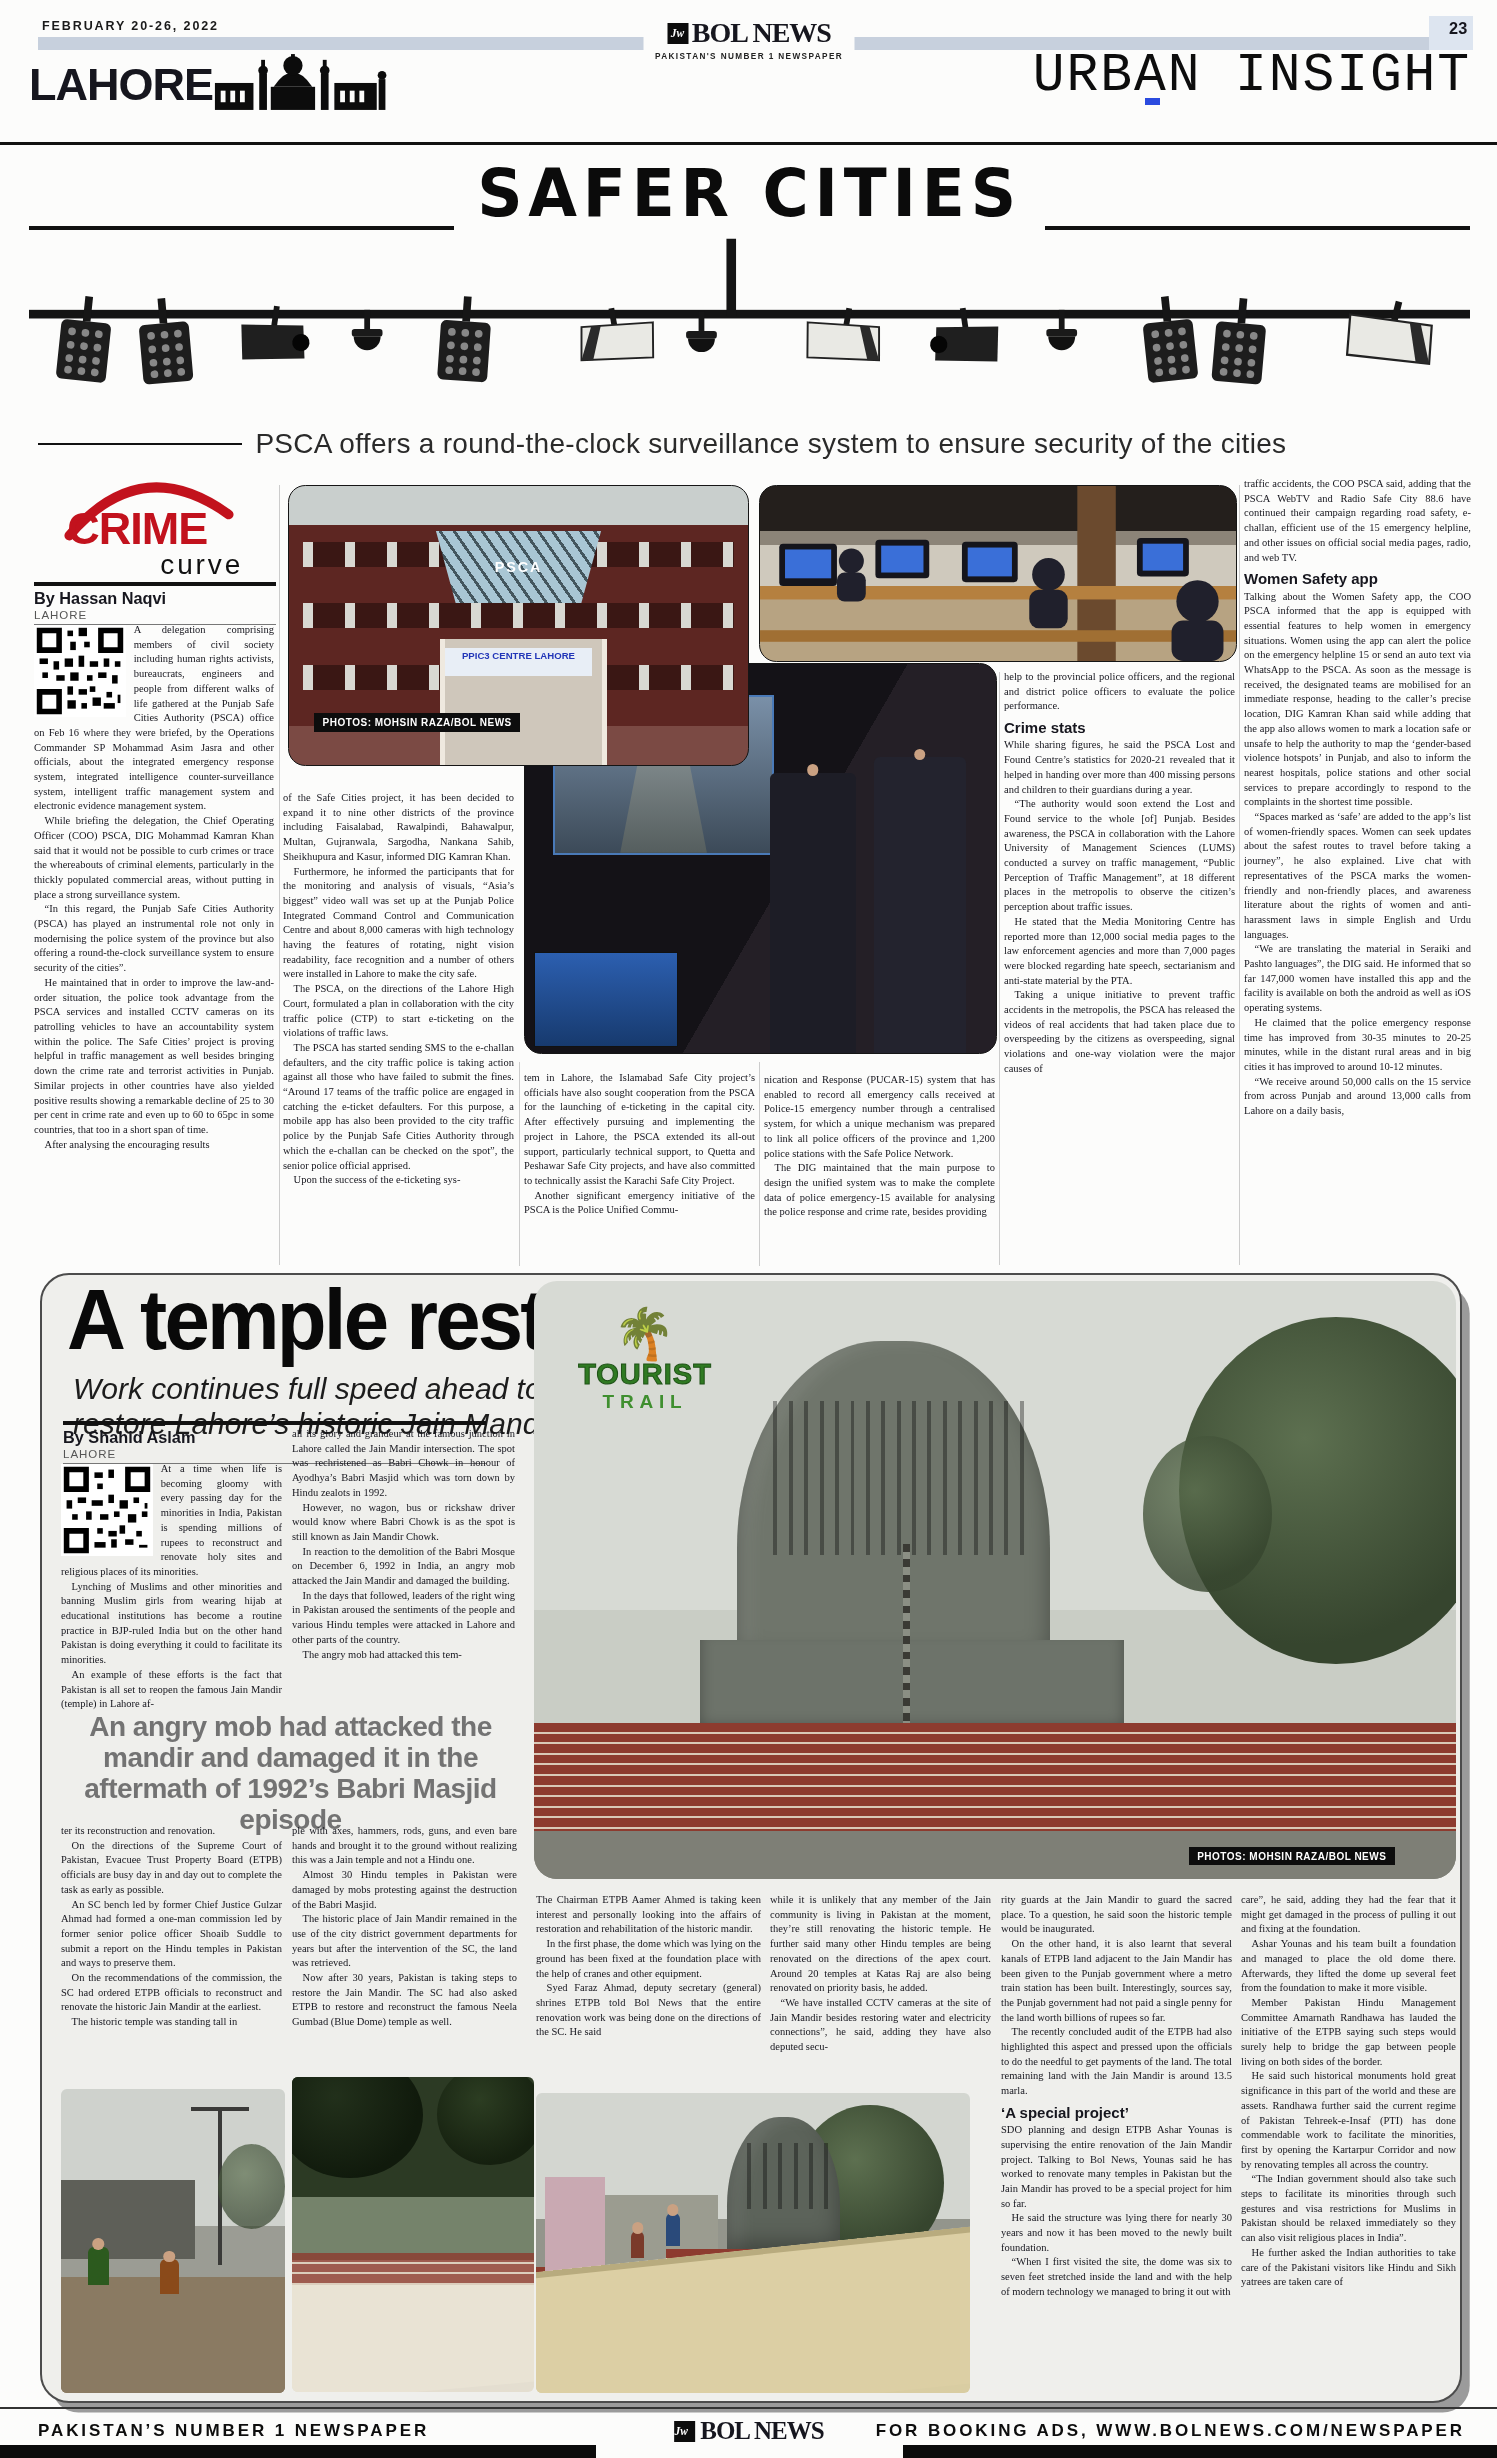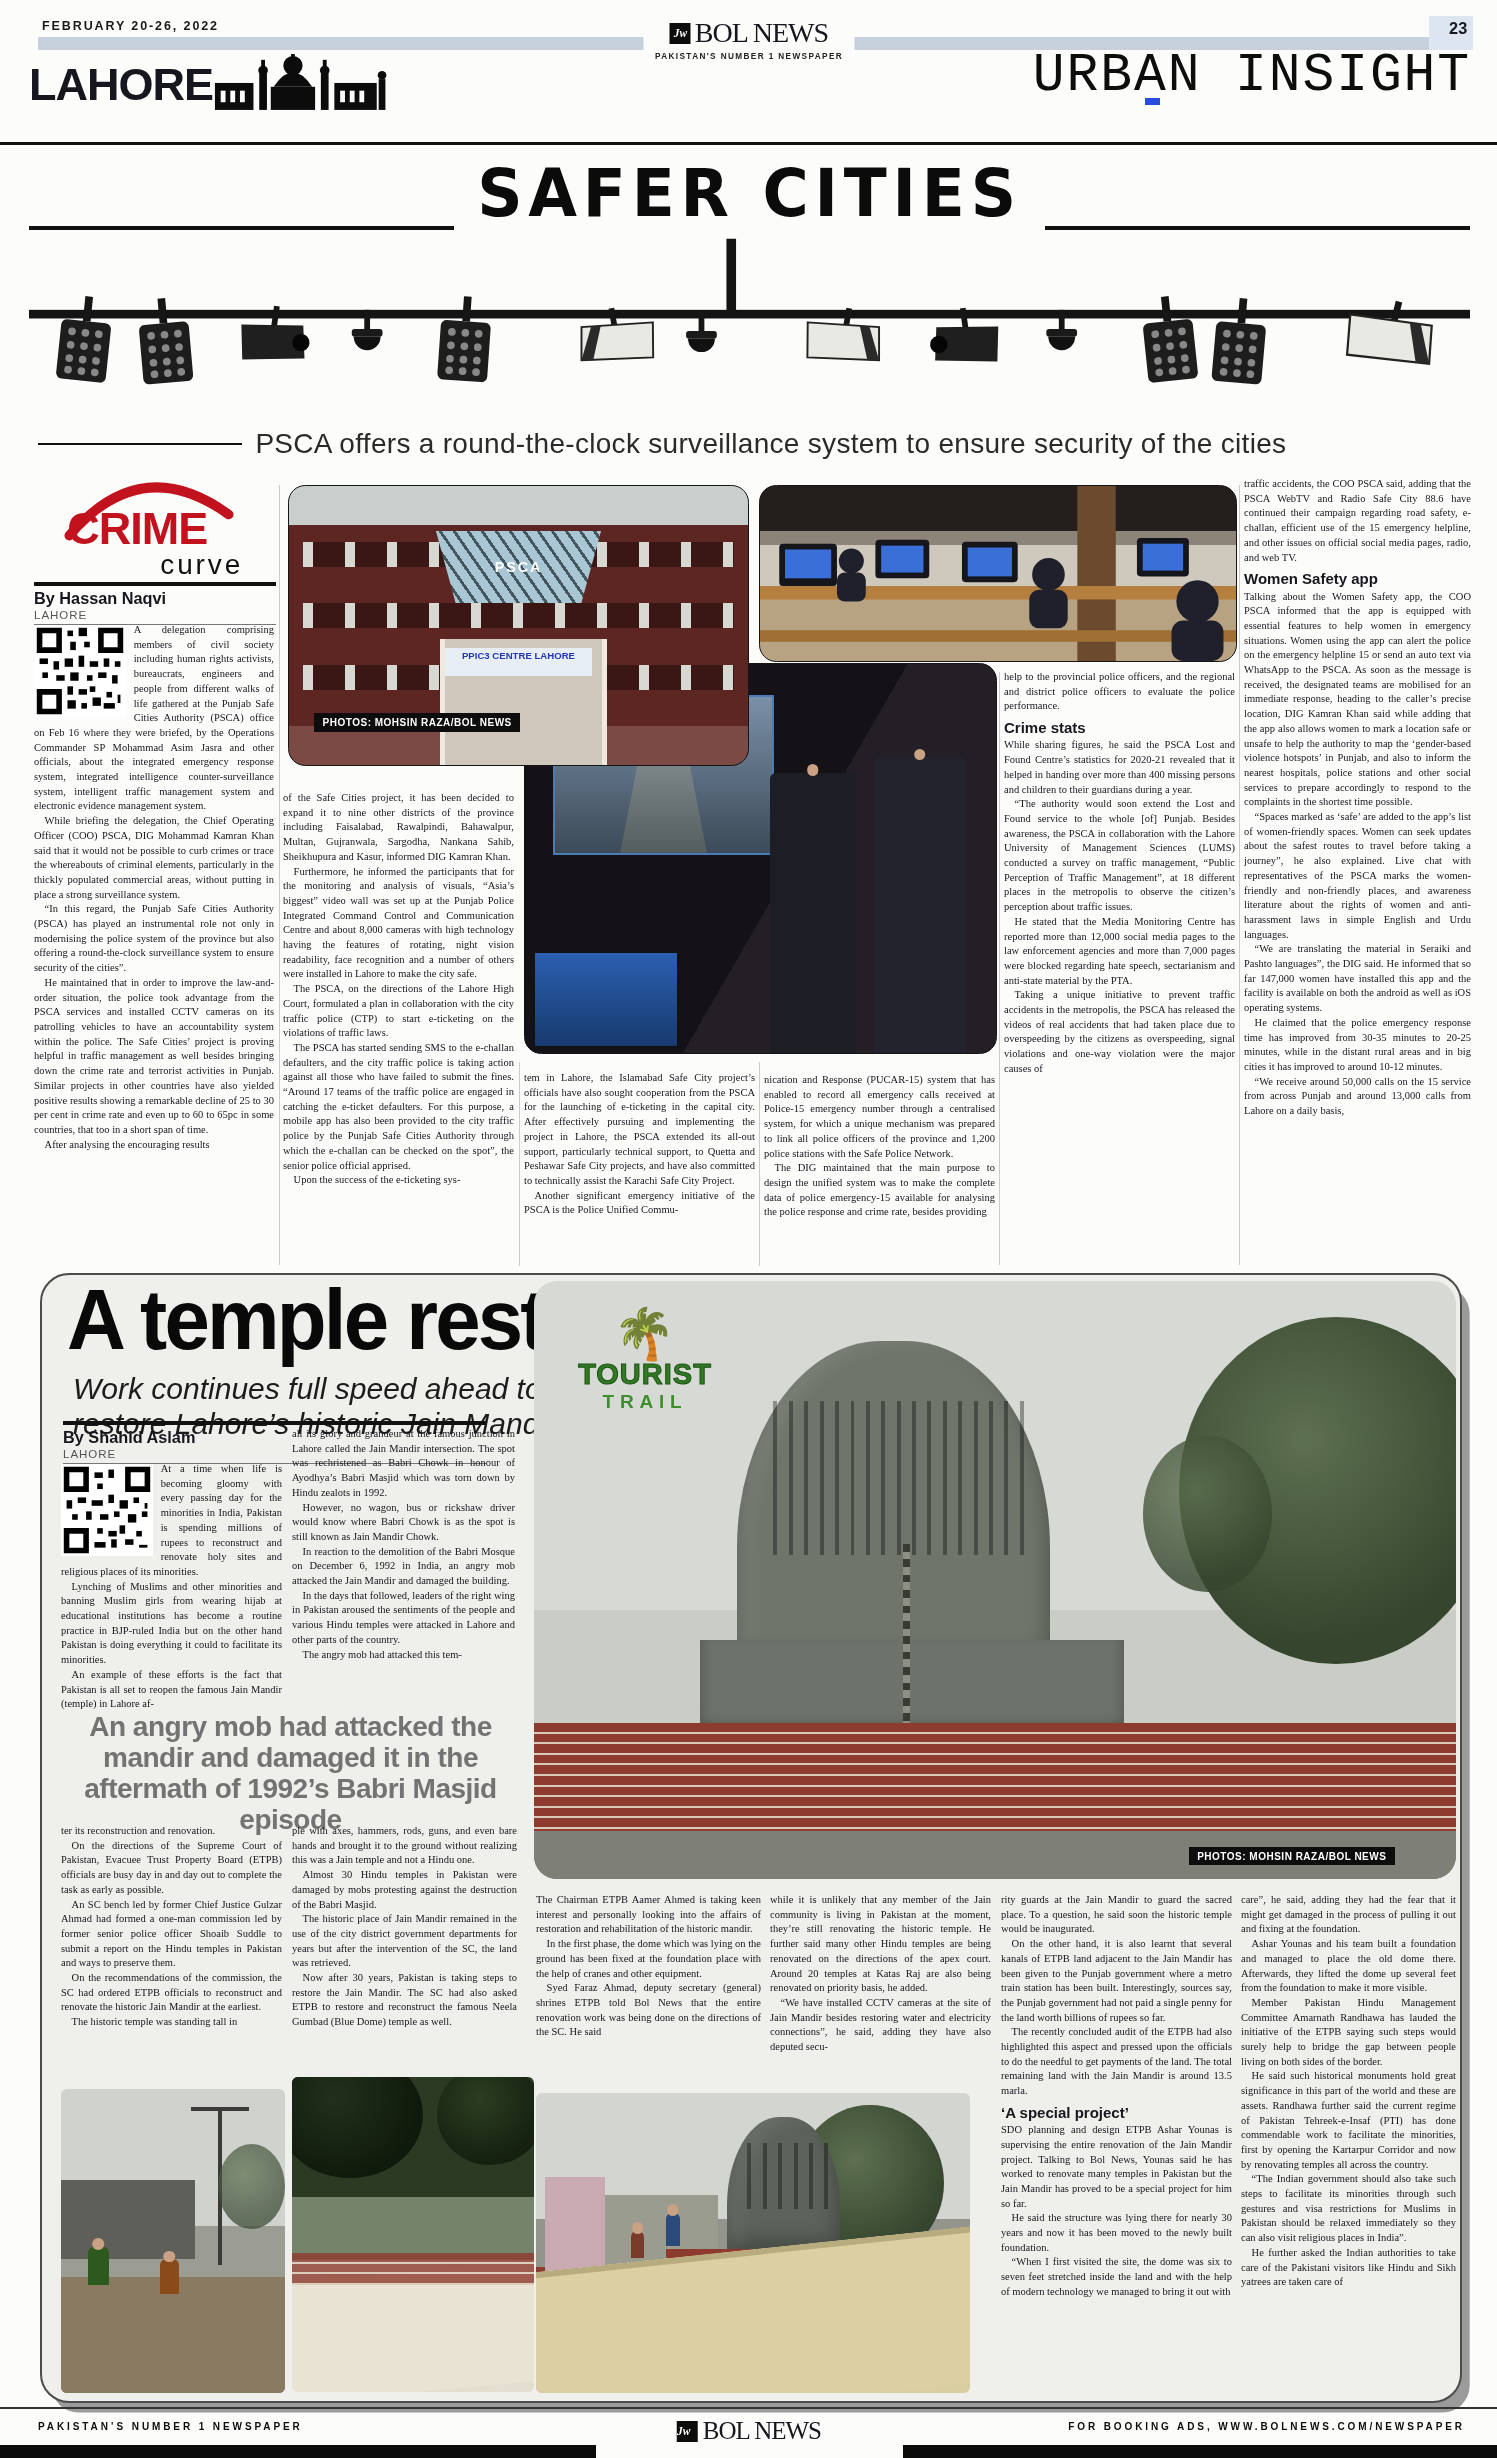--- a/index.html
+++ b/index.html
@@ -11,21 +11,21 @@
   .hdr-date{position:absolute;left:42px;top:19px;font-family:"Liberation Sans",sans-serif;
             font-size:12.5px;font-weight:bold;letter-spacing:1.9px;color:#1a1a1a;}
   .pageno-box{position:absolute;right:25px;top:16.3px;width:44px;height:34px;background:#dde5f0;
               text-align:right;font-family:"Liberation Sans",sans-serif;font-size:16.3px;
               font-weight:bold;padding:2.9px 5.8px 0 0;box-sizing:border-box;}
   .masthead{position:absolute;left:50%;transform:translateX(-50%);top:17.3px;width:211px;
             background:#fcfcfb;text-align:center;}
   .masthead .row{display:flex;align-items:center;justify-content:center;gap:3.8px;}
   .bol-mark{display:inline-block;background:#0c0c0c;color:#fff;font-family:"Liberation Serif",serif;
             font-style:italic;font-weight:bold;font-size:11.5px;width:21px;height:21px;line-height:21px;}
-  .bol-name{font-family:"Liberation Serif",serif;font-weight:normal;font-size:28px;letter-spacing:-1px;}
+  .bol-name{font-family:"Liberation Serif",serif;font-weight:bold;font-size:28px;letter-spacing:-1px;}
   .masthead .tag{font-family:"Liberation Sans",sans-serif;font-size:8.2px;letter-spacing:1.4px;
                  font-weight:bold;color:#222;margin-top:2.9px;}
   .city-block{position:absolute;left:29px;top:54px;display:flex;align-items:flex-end;}
   .city-name{font-family:"Liberation Sans",sans-serif;font-weight:900;font-size:45px;
              letter-spacing:-1px;line-height:50px;}
   .section-name{position:absolute;right:27px;top:46px;font-family:Liberation Mono, monospace;
                 font-size:53px;letter-spacing:1.9px;color:#0d0d0d;}
   .section-accent{position:absolute;right:338px;top:98px;width:15.4px;height:6.7px;background:#2b4bdf;}
   .rule-top{position:absolute;left:0;top:142px;width:1498px;height:2.9px;background:#111;}
   
@@ -101,21 +101,21 @@
              line-height:31px;color:#737373;letter-spacing:-0.5px;}
   .tourist{position:absolute;left:526px;top:35px;width:154px;height:134px;text-align:center;z-index:4;}
   .tourist .palm{font-size:50px;line-height:48px;}
   .tourist .t1{font-family:"Liberation Sans",sans-serif;font-weight:900;font-size:29px;color:#2f7a22;
                letter-spacing:1px;-webkit-text-stroke:1px #1e5216;}
   .tourist .t2{font-family:"Liberation Sans",sans-serif;font-weight:900;font-size:19px;color:#3f8f2f;
                letter-spacing:5.8px;}
   
   .ftr-rule{position:absolute;left:0;top:2407px;width:1498px;height:1.9px;background:#333;}
   .ftr-text{position:absolute;top:2421px;font-family:"Liberation Sans",sans-serif;font-weight:bold;
-            font-size:10px;letter-spacing:2.9px;color:#0d0d0d;}
+            font-size:17px;letter-spacing:2.9px;color:#0d0d0d;}
   .ftr-bar{position:absolute;top:2445px;height:13.4px;background:#0b0b0b;}
   .ftr-logo{position:absolute;left:50%;transform:translateX(-50%);top:2417px;display:flex;
             align-items:center;gap:4.8px;background:#fcfcfb;padding:0 17.3px;}
 </style>
 </head>
 <body>
 
 <div class="page">
 
   <div class="hdr-bar"></div>

